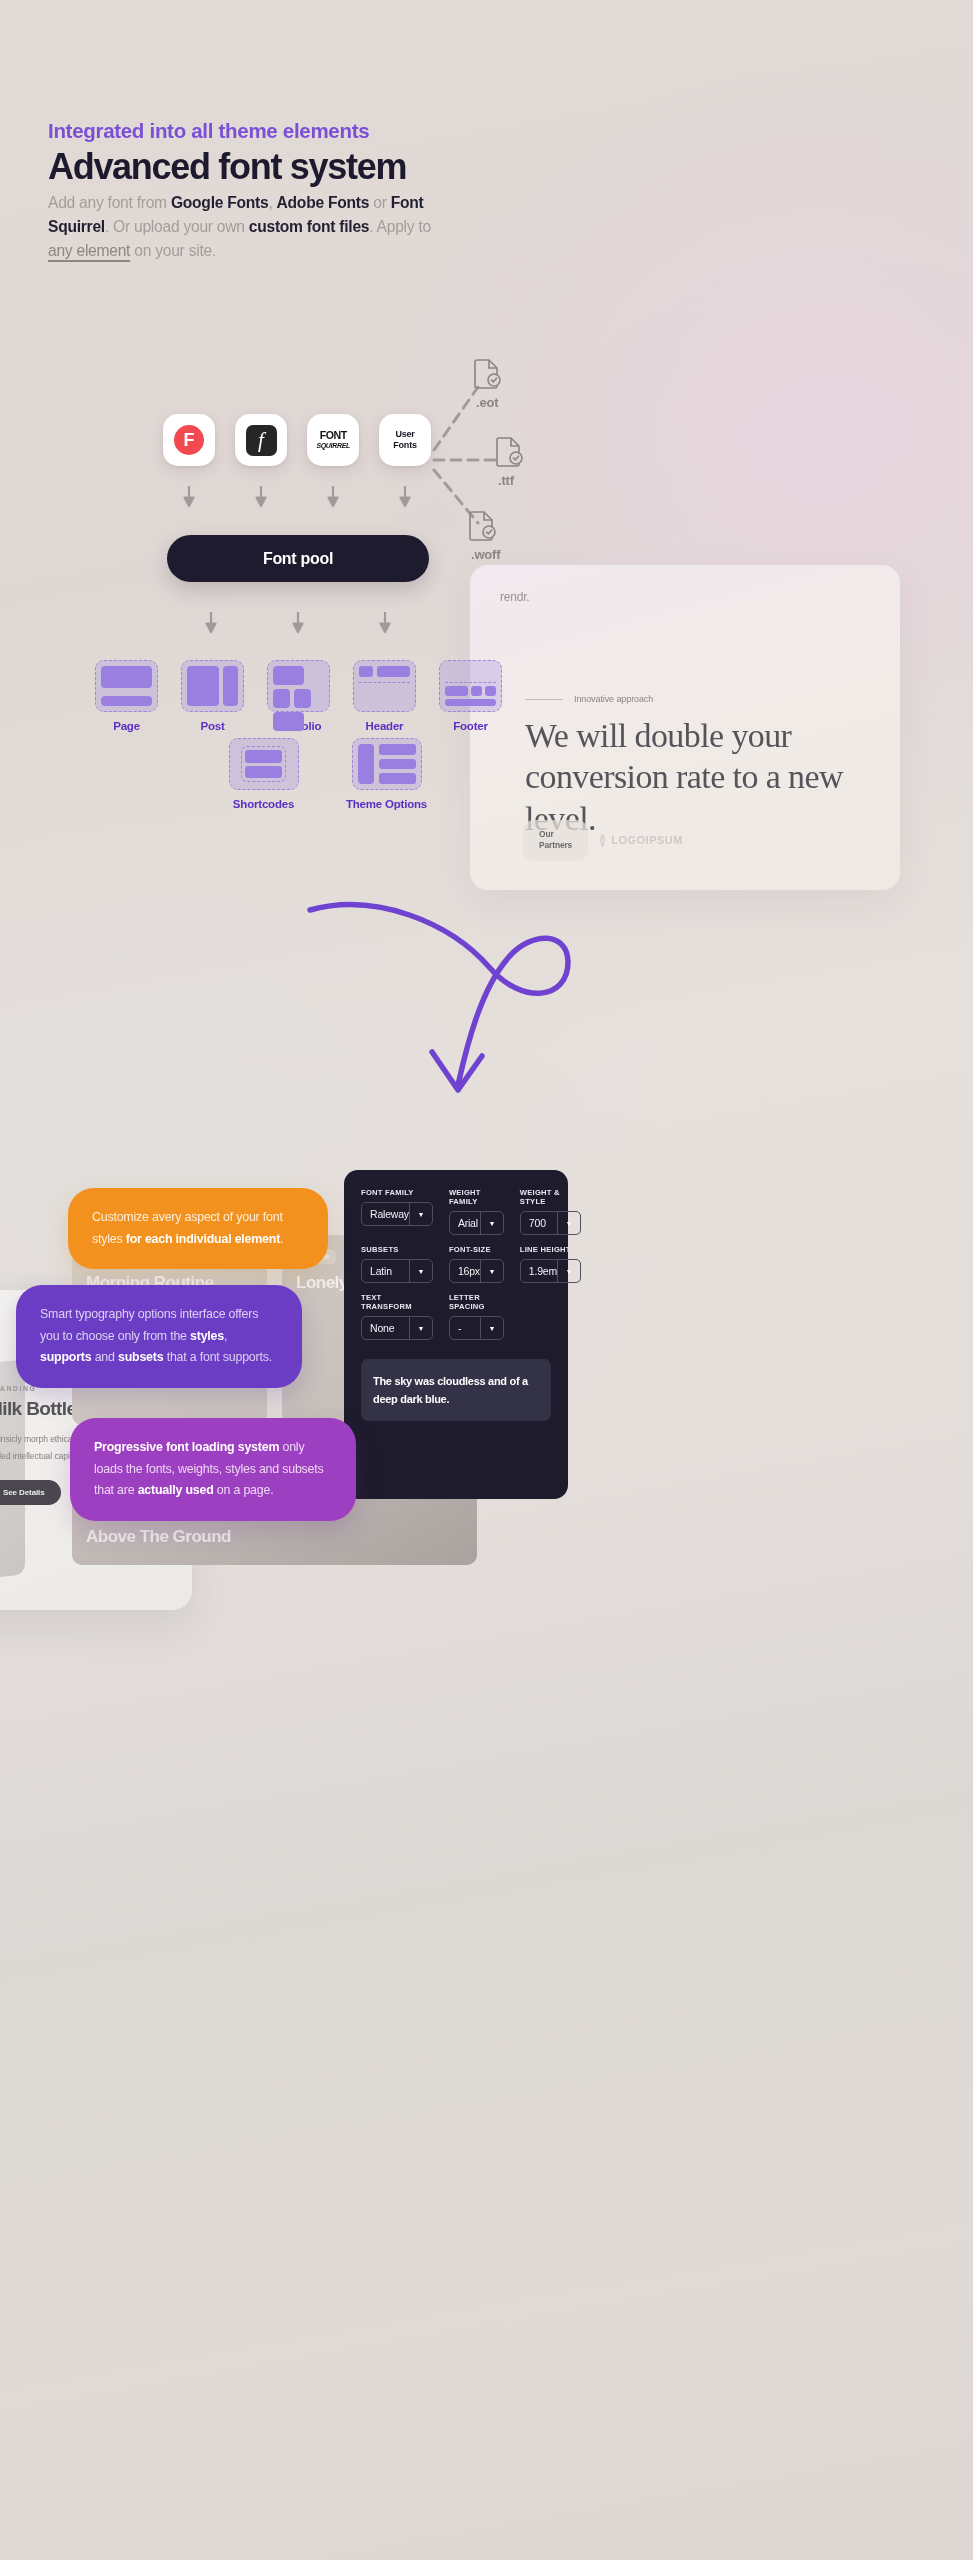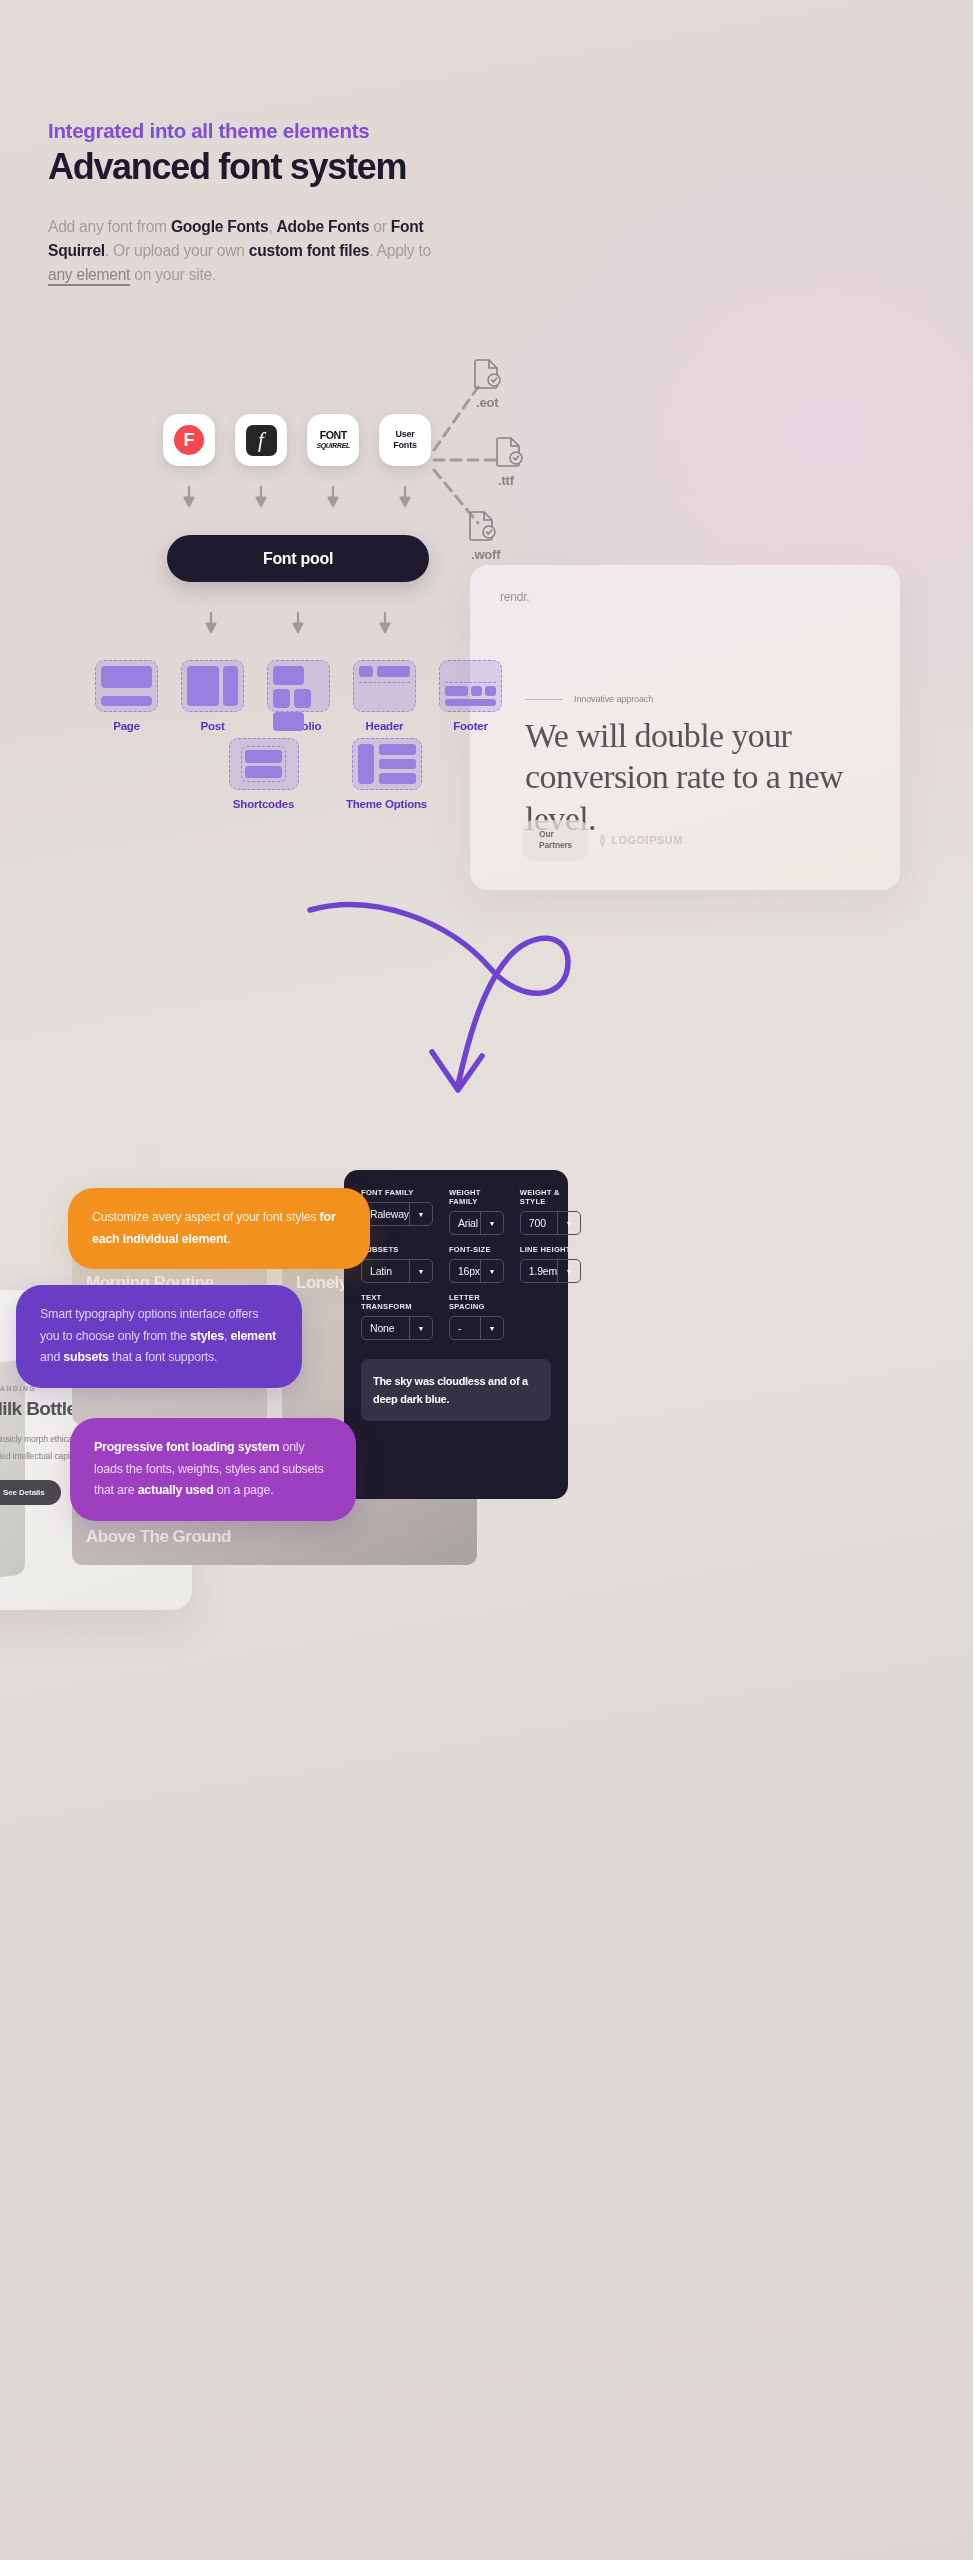--- a/index.html
+++ b/index.html
@@ -21,21 +21,21 @@
   .hero { position: absolute; left: 48px; top: 118px; width: 560px; }
   .eyebrow {
     color: #7b4fd6; font-size: 20.5px; font-weight: 700; letter-spacing: -0.3px;
     line-height: 1.25;
   }
   .h1 {
     color: #1d1a2e; font-size: 36px; font-weight: 800; letter-spacing: -1.3px;
     line-height: 1.12; margin-top: 3px;
   }
   .lede {
-    margin-top: 28px; font-size: 15.6px; line-height: 1.55; color: #a39d99;
+    margin-top: 4px; font-size: 15.6px; line-height: 1.55; color: #a39d99;
     letter-spacing: -0.25px; max-width: 395px;
   }
   .lede b { color: #231f33; font-weight: 700; }
   .lede .ul { color: #8d8782; text-decoration: underline; text-underline-offset: 4px; text-decoration-thickness:1.5px;}
 
   
   .srcrow { position: absolute; left: 163px; top: 414px; display: flex; gap: 20px; }
   .srccard {
     width: 52px; height: 52px; border-radius: 15px; background: #fff;
     display: flex; align-items: center; justify-content: center;
@@ -235,21 +235,21 @@
     font-size: 11px; font-weight: 700; color: #fff; line-height: 1.65; letter-spacing: -0.3px;
   }
 
   
   .callout {
     position: absolute; border-radius: 26px; padding: 19px 24px;
     font-size: 12.4px; line-height: 1.75; letter-spacing: -0.2px;
   }
   .callout b { font-weight: 700; color: #fff; }
   .co-orange {
-    left: 68px; top: 1188px; width: 302px; background: #f3911e; color: #fdeedb;
+    left: 68px; top: 1188px; width: 260px; background: #f3911e; color: #fdeedb;
     box-shadow: 0 10px 26px rgba(190,120,30,0.18);
   }
   .co-purple {
     left: 16px; top: 1285px; width: 286px; background: #6b3dc4; color: #ddd2f3;
     box-shadow: 0 10px 26px rgba(70,40,130,0.2);
   }
   .co-magenta {
     left: 70px; top: 1418px; width: 286px; background: #9d3fc1; color: #eed8f4;
     box-shadow: 0 10px 26px rgba(110,40,140,0.2);
   }
@@ -558,20 +558,20 @@
       </div>
     </div>
     <div class="ppreview">The sky was cloudless and of a deep dark blue.</div>
   </div>
 
   <div class="callout co-orange">
     <span>Customize avery aspect of your font styles </span><b>for each individual element</b><span>.</span>
   </div>
 
   <div class="callout co-purple">
-    <span>Smart typography options interface offers you to choose only from the </span><b>styles</b><span>, </span><b>element</b><span> and </span><b>subsets</b><span> that a font supports.</span>
+    <span>Smart typography options interface offers you to choose only from the </span><b>styles</b><span>, </span><b>supports</b><span> and </span><b>subsets</b><span> that a font supports.</span>
   </div>
 
   <div class="callout co-magenta">
     <b>Progressive font loading system</b><span> only loads the fonts, weights, styles and subsets that are </span><b>actually used</b><span> on a page.</span>
   </div>
 
 </div>
 
 </body></html>

